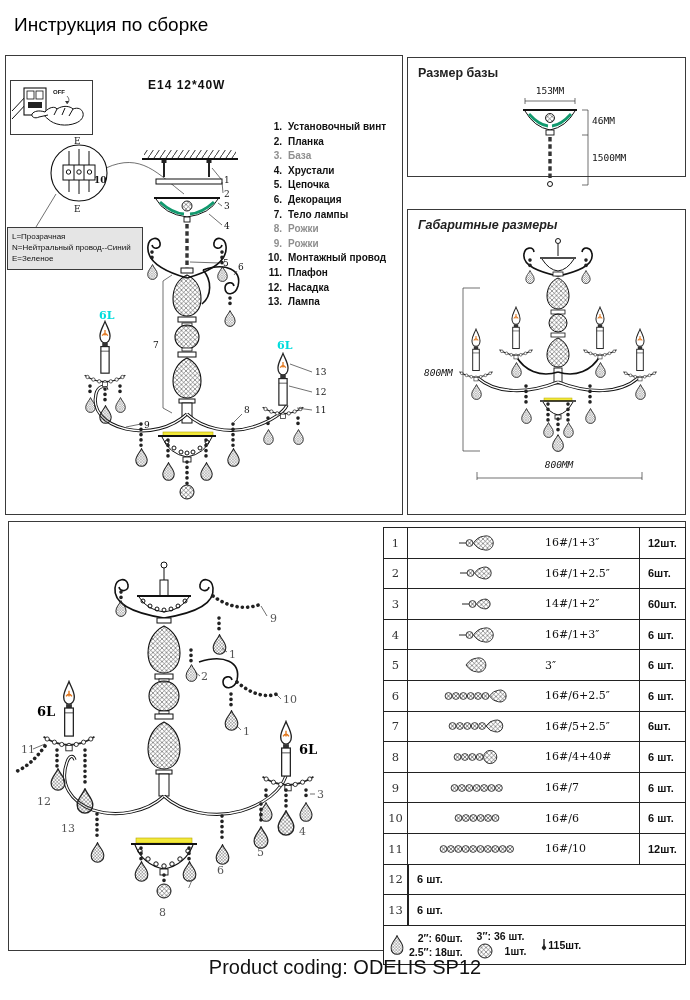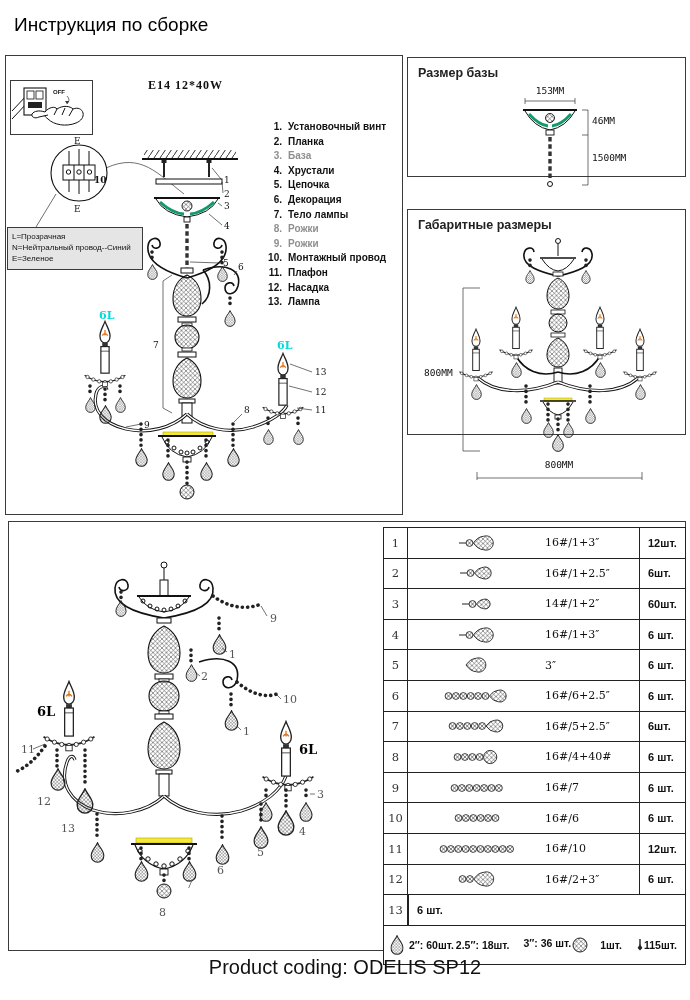--- a/index.html
+++ b/index.html
@@ -2,47 +2,47 @@
 <html><head>
 <meta charset="utf-8">
 <style>
   html,body{margin:0;padding:0;background:#fff;}
   .page{position:relative;width:690px;height:1000px;background:#fff;overflow:hidden;
         font-family:"Liberation Sans",sans-serif;color:#111;}
   .page-title{position:absolute;left:14px;top:14px;font-size:19px;color:#000;}
   .panel{position:absolute;border:1.6px solid #3a3a3a;background:#fff;box-sizing:border-box;}
   #p-assembly{left:5px;top:55px;width:398px;height:460px;}
   #p-base{left:407px;top:57px;width:279px;height:120px;}
-  #p-overall{left:407px;top:209px;width:279px;height:226px;}
+  #p-overall{left:407px;top:209px;width:279px;height:306px;font-style:italic;}
   #p-bottom{left:8px;top:521px;width:678px;height:430px;}
   .panel-title{position:absolute;left:10px;top:8px;font-size:12.5px;font-weight:bold;color:#222;}
   .abs{position:absolute;}
-  .lamp-spec{position:absolute;left:142px;top:22px;font-family:Liberation Serif, serif;
+  .lamp-spec{position:absolute;left:142px;top:22px;font-family:Liberation Sans, sans-serif;
              font-size:12px;font-weight:bold;letter-spacing:1px;}
   .inset{position:absolute;left:4px;top:24px;width:83px;height:55px;border:1.3px solid #3a3a3a;box-sizing:border-box;}
   .wire-box{position:absolute;left:1px;top:171px;width:136px;border:1px solid #3a3a3a;
             padding:3px 3px 4px 4px;font-size:8px;line-height:1.4;box-sizing:border-box;background:#e5e5e5;}
   .parts-list{position:absolute;left:258px;top:64px;width:138px;font-size:10px;font-weight:bold;line-height:14.6px;}
   .part{display:flex;}
   .part .pnum{width:18px;text-align:right;margin-right:6px;flex:none;}
   .part.muted{color:#8f8f8f;}
   
   .ctable{position:absolute;left:374px;top:5px;width:303px;border:1.5px solid #222;box-sizing:border-box;background:#fff;}
   .trow{display:flex;height:29.6px;border-bottom:1.2px solid #222;align-items:center;}
   .tnum{flex:0 0 23px;text-align:center;font-family:"DejaVu Serif",serif;font-size:11.5px;color:#333;
         border-right:1.2px solid #222;align-self:stretch;display:flex;align-items:center;justify-content:center;}
   .tmid{flex:1;display:flex;align-items:center;min-width:0;}
   .ticon{flex:1;display:flex;justify-content:center;align-items:center;}
   .tspec{flex:0 0 94px;font-family:"DejaVu Serif",serif;font-size:11px;color:#111;}
   .tqty{flex:0 0 46px;border-left:1.2px solid #222;align-self:stretch;display:flex;align-items:center;
         font-size:11px;font-weight:bold;padding-left:8px;box-sizing:border-box;}
   .tfoot{display:flex;height:38px;align-items:center;font-size:10.5px;font-weight:bold;}
   .tfoot .fg1{display:flex;align-items:center;gap:5px;margin-left:6px;}
-  .tfoot .fg1 .lines{display:flex;flex-direction:row;gap:2px;align-items:flex-end;}
-  .tfoot .fg2{display:flex;flex-direction:row;gap:1px;margin-left:14px;}
+  .tfoot .fg1 .lines{display:flex;flex-direction:column;gap:2px;align-items:flex-end;}
+  .tfoot .fg2{display:flex;flex-direction:column;gap:1px;margin-left:14px;}
   .tfoot .fg2 .b{display:flex;align-items:center;gap:12px;}
   .tfoot .fg3{display:flex;align-items:center;margin-left:14px;gap:0px;}
   
   svg text{font-family:"DejaVu Serif",serif;}
   .ln{stroke:#111;stroke-width:1;fill:none;}
   .ld{stroke:#333;stroke-width:0.7;fill:none;}
   .scroll{stroke:#111;stroke-width:1.6;fill:none;}
   .tube{stroke:#111;stroke-width:3.2;fill:none;}
   .tubein{stroke:#fff;stroke-width:1.4;fill:none;}
   .beads{stroke:#222;stroke-width:3.6;stroke-dasharray:0.1 5.2;stroke-linecap:round;fill:none;}
@@ -732,32 +732,20 @@
                 <circle cx="73.1" cy="13" r="3.4" fill="#fff" stroke="#222" stroke-width="0.9"></circle>
                 <path d="M70.8 10.7L75.39999999999999 15.3M70.8 15.3L75.39999999999999 10.7" stroke="#222" stroke-width="0.6" fill="none"></path>
               </svg>
             </span>
             <span class="tspec">16#/10</span>
           </div>
           <div class="tqty">12шт.</div>
         </div>
       <div class="trow">
           <div class="tnum">12</div>
-          <div class="tmid">
-            <span class="ticon">
-              <svg width="42" height="26" viewBox="0 0 42 26">
-                <circle cx="6.5" cy="13" r="3.4" fill="#fff" stroke="#222" stroke-width="0.9"></circle>
-                <path d="M4.2 10.7L8.8 15.3M4.2 15.3L8.8 10.7" stroke="#222" stroke-width="0.6" fill="none"></path>
-                <circle cx="13.9" cy="13" r="3.4" fill="#fff" stroke="#222" stroke-width="0.9"></circle>
-                <path d="M11.6 10.7L16.2 15.3M11.6 15.3L16.2 10.7" stroke="#222" stroke-width="0.6" fill="none"></path>
-                <path d="M17.8 13 Q22.35 6.5 28.200000000000003 6.24 A7.15 7.15 0 1 1 28.200000000000003 19.759999999999998 Q22.35 19.5 17.8 13 Z" fill="url(#net)" stroke="#222" stroke-width="0.9"></path>
-              </svg>
-            </span>
-            <span class="tspec">16#/2+3″</span>
-          </div>
           <div class="tqty">6 шт.</div>
         </div>
       <div class="trow">
           <div class="tnum">13</div>
           <div class="tqty">6 шт.</div>
         </div>
       <div class="tfoot">
         <div class="fg1">
           <svg width="14" height="20" viewBox="0 0 20 30">
               <use href="#drop" width="20" height="30"></use>

